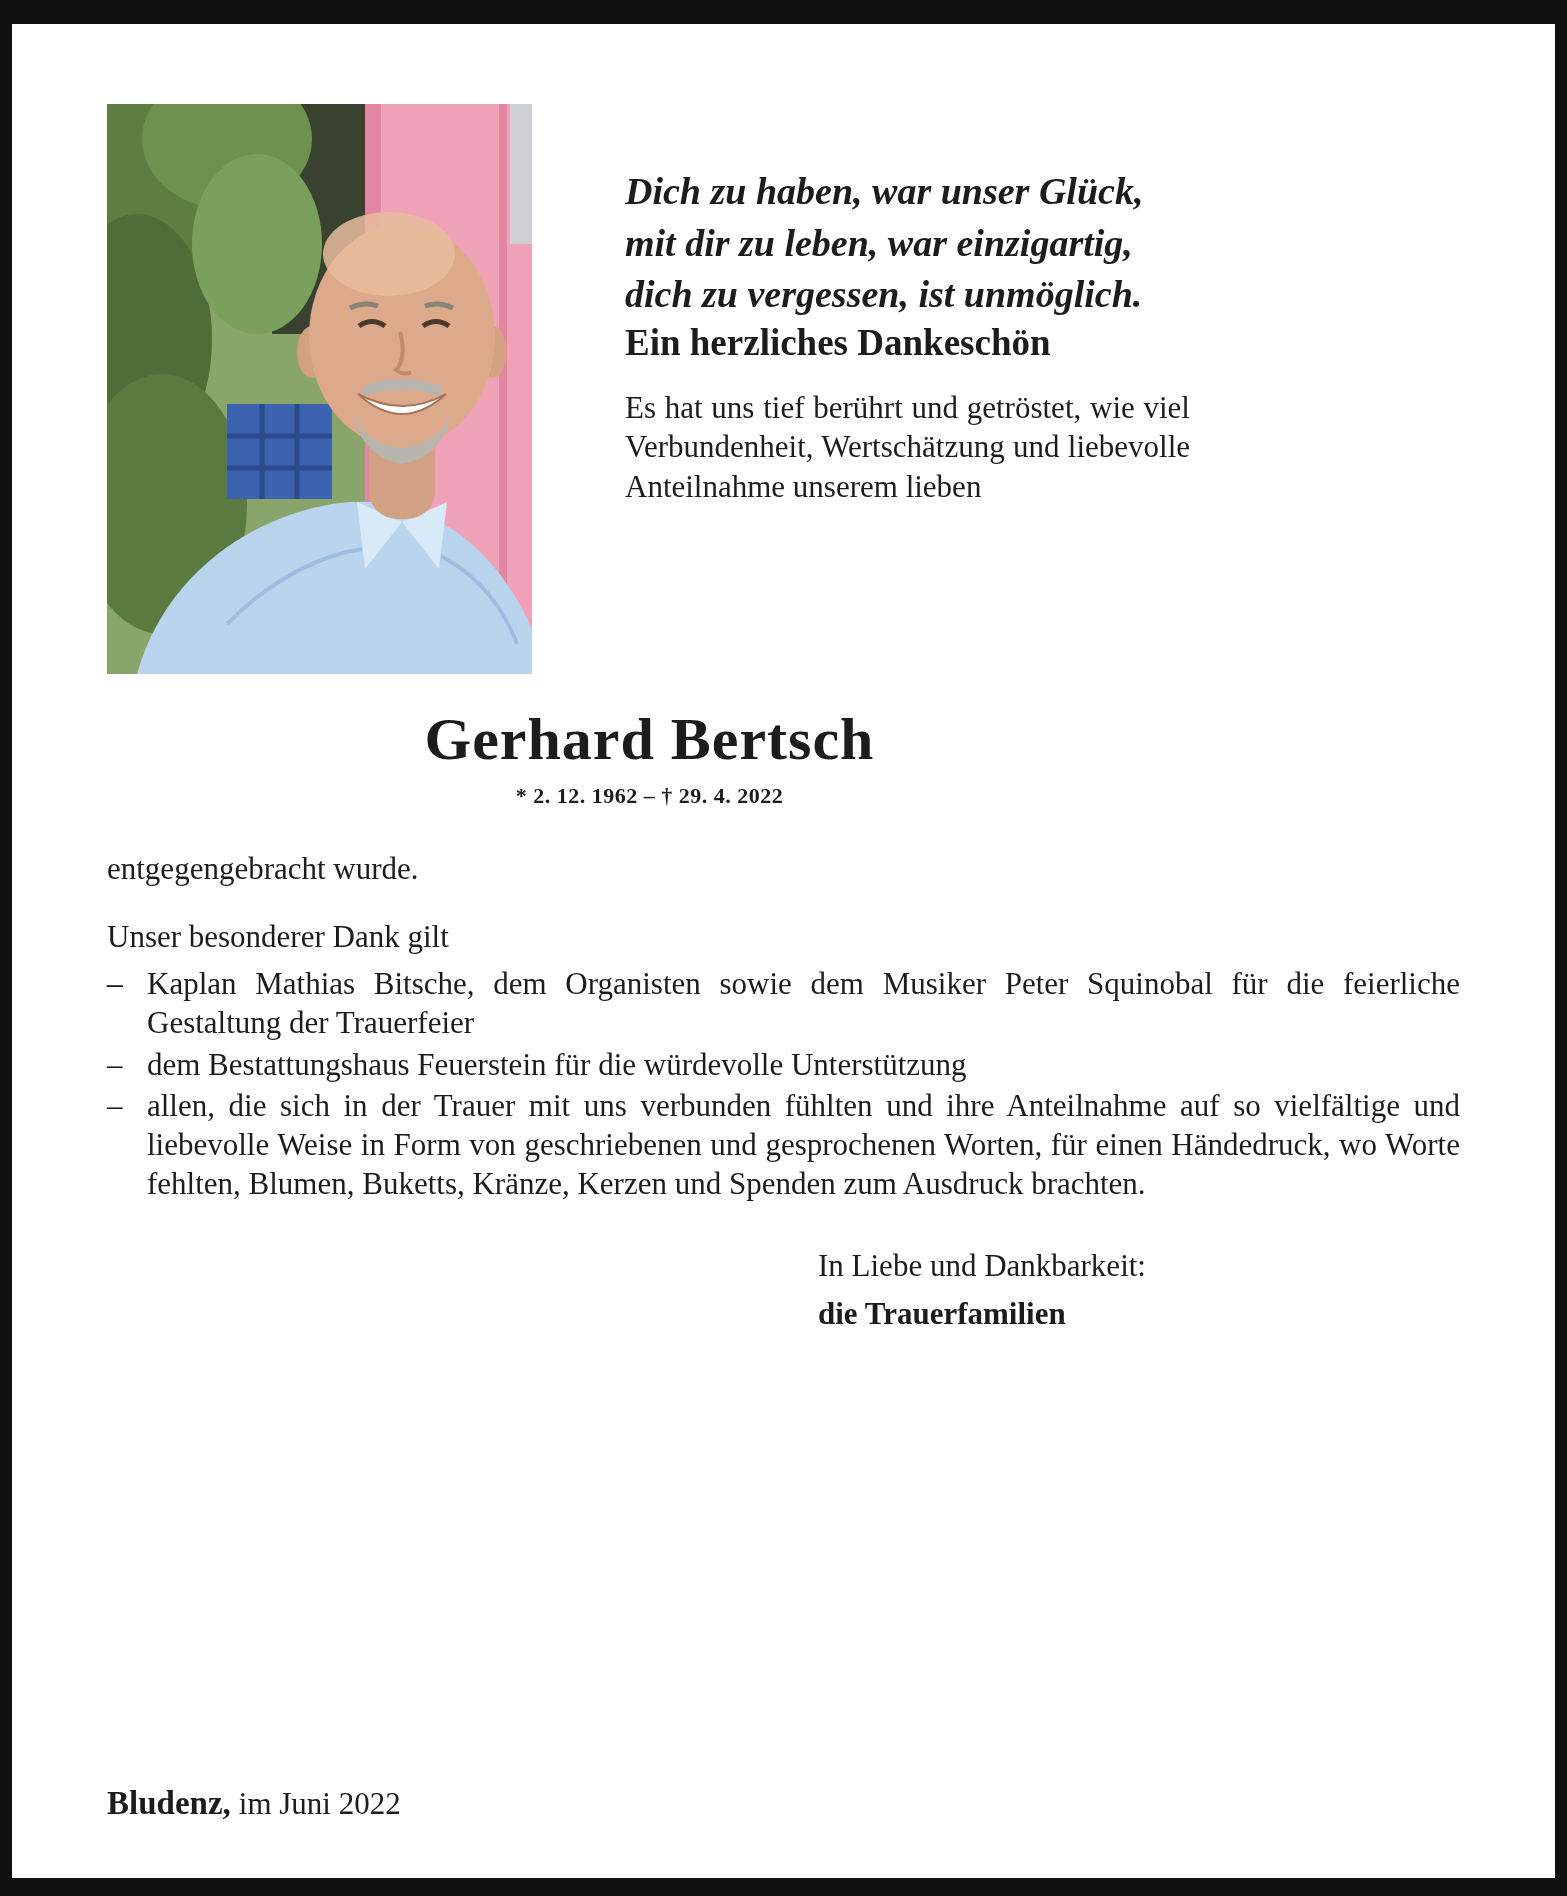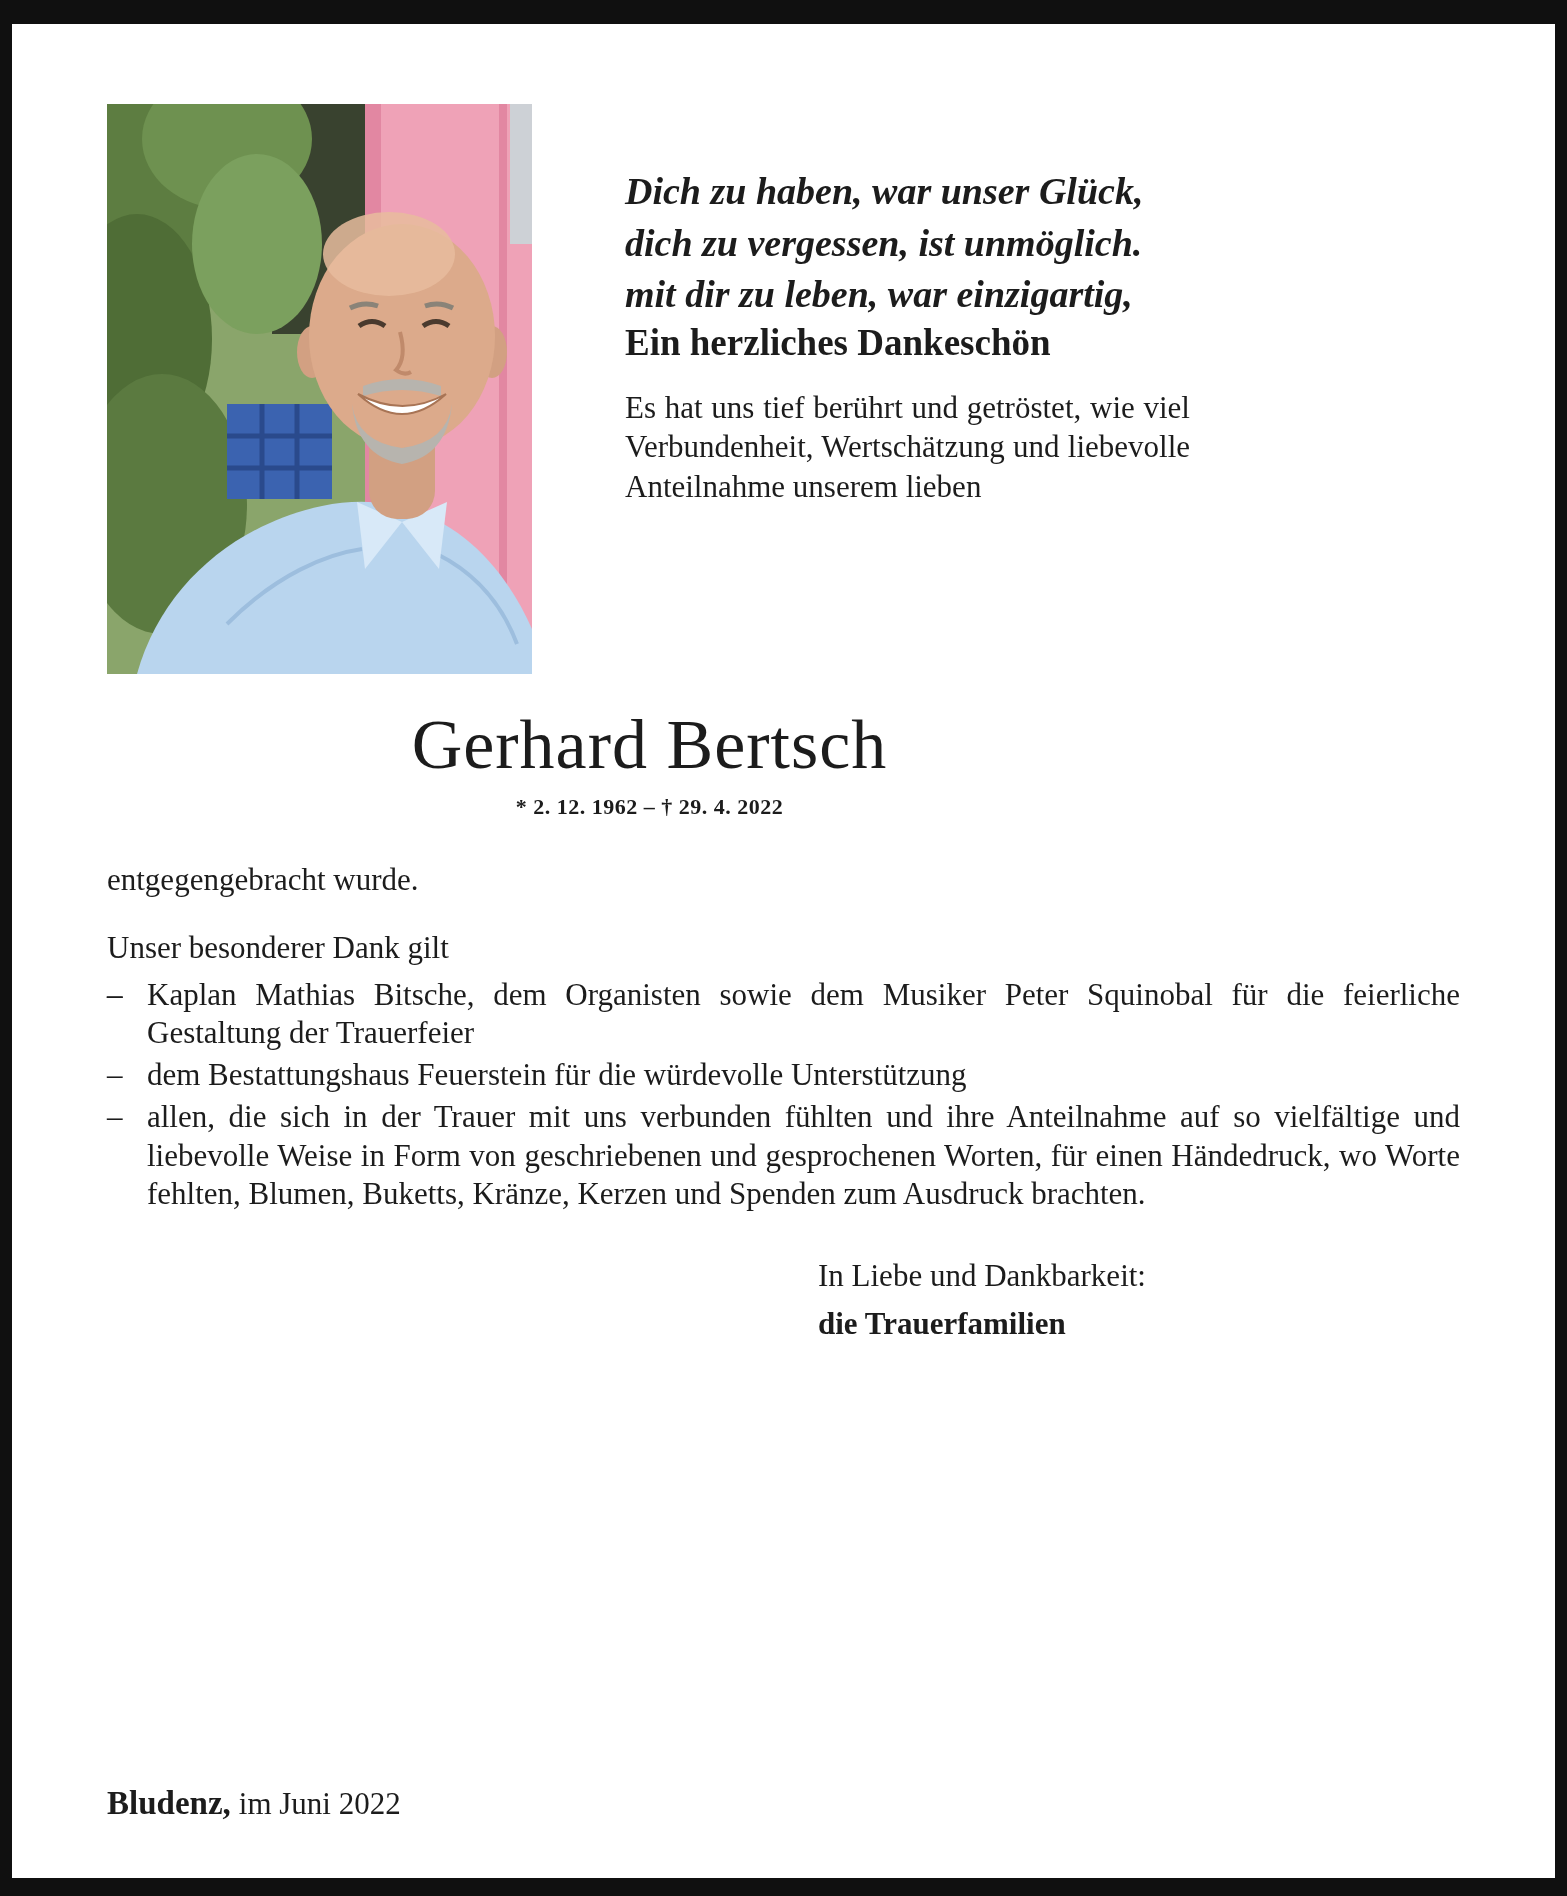--- a/index.html
+++ b/index.html
@@ -24,21 +24,21 @@
     overflow: hidden; background: #8aa56b;
   }
   .photo svg { display: block; }
 
   .right-col { margin-left: 93px; width: 565px; box-sizing: border-box; padding-top: 62px; }
   .quote { font-style: italic; font-weight: bold; font-size: 38px; line-height: 1.36; }
   .thanks-heading { font-size: 37px; font-weight: bold; }
   .intro { margin-top: 24px; font-size: 31px; line-height: 1.27; text-align: justify; }
 
   .name-block { width: 1085px; text-align: center; margin-top: 34px; }
-  .deceased-name { font-size: 70px; line-height: 1.05; font-weight: 400; letter-spacing: 1px; }
+  .deceased-name { font-size: 60px; line-height: 1.05; font-weight: 700; letter-spacing: 1px; }
   .life-dates { margin-top: 12px; font-size: 22px; font-weight: bold; letter-spacing: 0.5px; }
 
   .continuation { margin-top: 42px; font-size: 31px; }
   .gratitude-intro { margin-top: 32px; font-size: 31px; }
 
   .thanks-list { margin-top: 10px; font-size: 31px; line-height: 1.25; }
   .thanks-item { position: relative; padding-left: 40px; text-align: justify; margin-top: 3px; }
   .thanks-item .dash { position: absolute; left: 0; top: 0; }
 
   .closing { margin-top: 38px; margin-left: 711px; font-size: 31px; line-height: 1.55; }
@@ -85,22 +85,22 @@
           <path d="M293,228 q7,26 -4,38 q8,6 15,2" stroke="#c08a6b" stroke-width="4" fill="none"></path>
           <path d="M256,282 Q295,268 334,282 L334,292 Q295,280 256,292 Z" fill="#b7b4ae"></path>
           <path d="M251,290 Q295,330 339,290 Q296,314 251,290 Z" fill="#ffffff" stroke="#a87455" stroke-width="2"></path>
           <path d="M245,300 Q250,352 295,360 Q340,352 345,300 Q340,338 295,344 Q250,338 245,300 Z" fill="#b7b4ae"></path>
         </svg>
       </div>
 
       <div class="right-col">
         <div class="quote">
           <div>Dich zu haben, war unser Glück,</div>
+          <div>mit dir zu leben, war einzigartig,</div>
           <div>dich zu vergessen, ist unmöglich.</div>
-          <div>mit dir zu leben, war einzigartig,</div>
         </div>
         <div class="thanks-heading">Ein herzliches Dankeschön</div>
         <div class="intro">Es hat uns tief berührt und getröstet, wie viel Verbundenheit, Wertschätzung und liebevolle Anteilnahme unserem lieben</div>
       </div>
 
     </div>
 
     <div class="name-block">
       <div class="deceased-name">Gerhard Bertsch</div>
       <div class="life-dates">* 2. 12. 1962 – † 29. 4. 2022</div>

